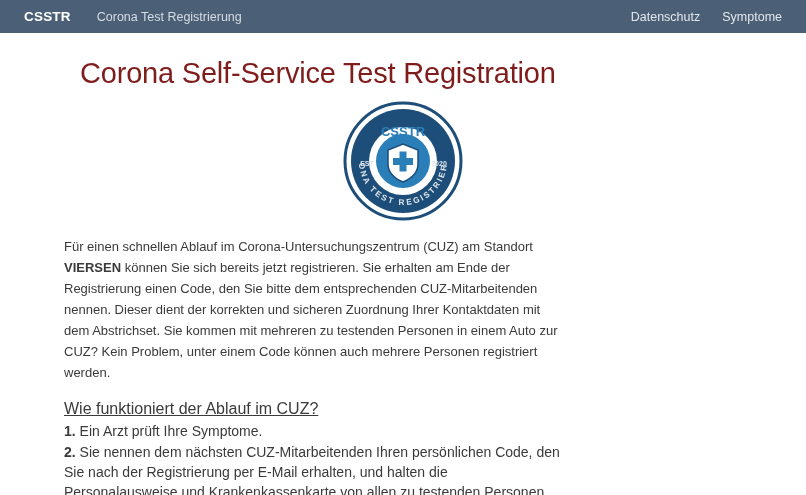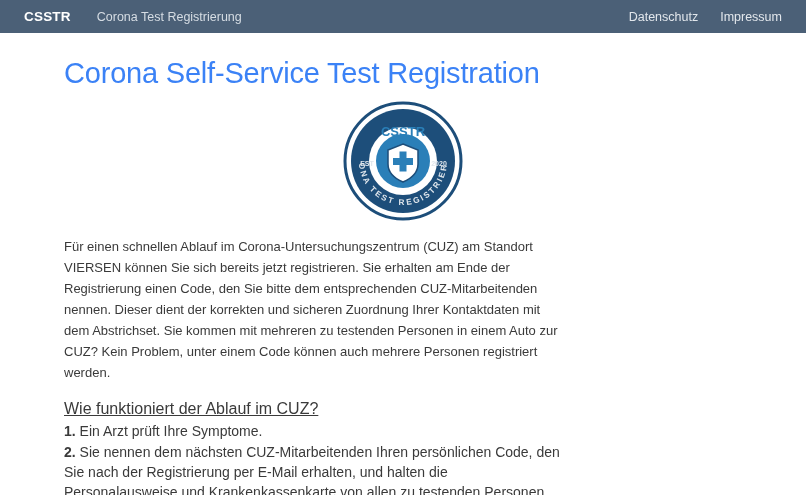--- a/index.html
+++ b/index.html
@@ -47,22 +47,22 @@
   }
 
   
   .page {
     padding: 0 64px;
     box-sizing: border-box;
   }
   h1.page-title {
     font-size: 29px;
     font-weight: 400;
-    color: #3b82f6;
-    margin: 24px 0 10px 0;
+    color: #7f1d1d;
+    margin: 24px 0 10px 16px;
     letter-spacing: -0.2px;
   }
 
   
   .logo-wrap {
     display: flex;
     justify-content: center;
     margin: 4px 0 14px 0;
   }
   .logo {
@@ -72,21 +72,21 @@
   }
 
   
   .intro {
     font-size: 13px;
     line-height: 21px;
     color: #3a3a3a;
     margin: 0 0 16px 0;
     max-width: 500px;
   }
-  .intro b { font-weight: 400; text-align: center; }
+  .intro b { font-weight: 700; text-align: center; }
 
   .section-heading {
     font-size: 16px;
     line-height: 20px;
     color: #3a3a3a;
     text-decoration: underline;
     margin: 0 0 2px 0;
   }
   .steps {
     margin: 0;
@@ -104,21 +104,21 @@
 </style>
 </head>
 <body>
 
 <div class="navbar">
   <span class="nav-brand">CSSTR</span>
   <span class="nav-left-link">Corona Test Registrierung</span>
   <span class="nav-spacer"></span>
   <span class="nav-right">
     <span class="nav-right-link">Datenschutz</span>
-    <span class="nav-right-link">Impressum</span>
+    <span class="nav-right-link">Symptome</span>
   </span>
 </div>
 
 <div class="page">
 
   <h1 class="page-title">Corona Self-Service Test Registration</h1>
 
   <div class="logo-wrap">
     <div class="logo">
       <svg width="122" height="122" viewBox="0 0 122 122">

